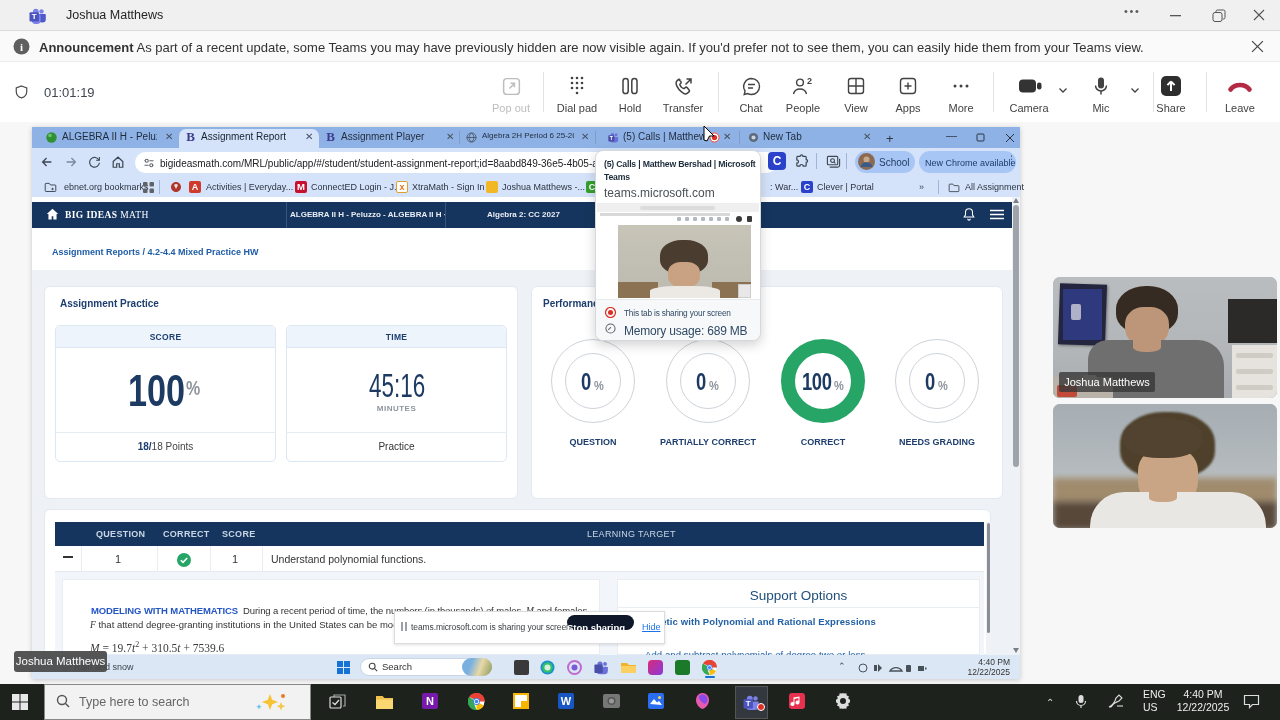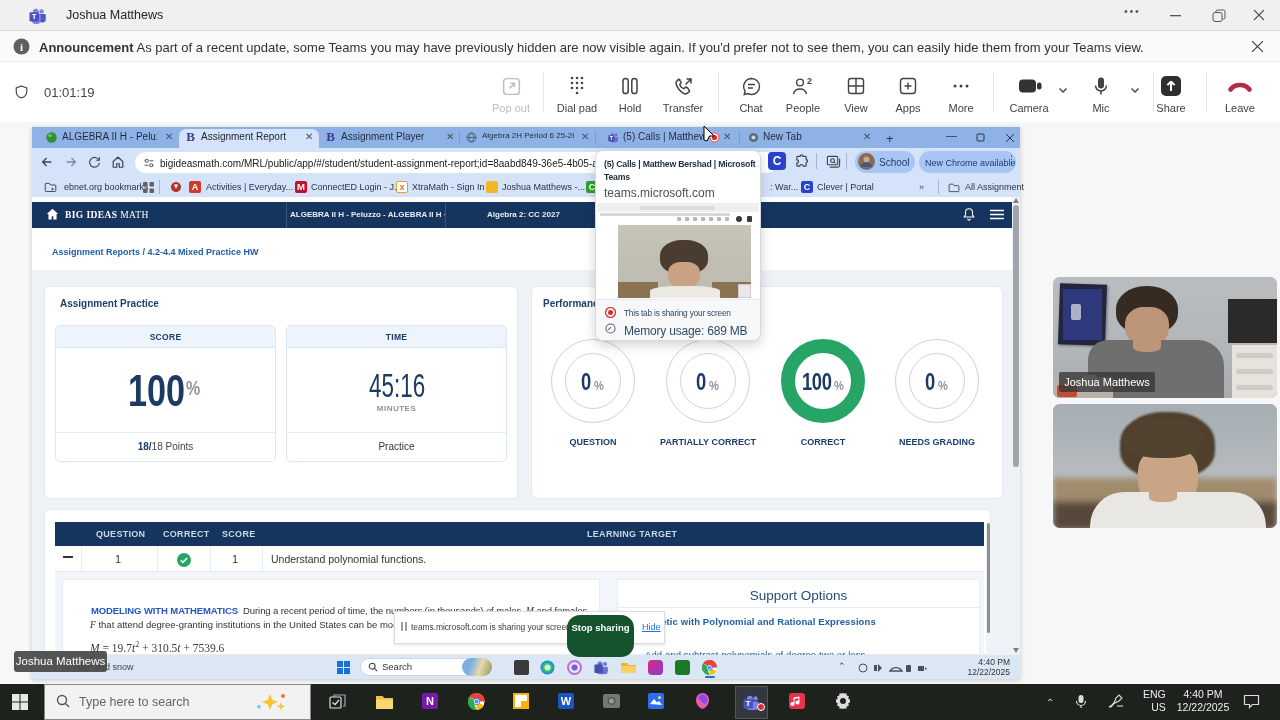--- a/index.html
+++ b/index.html
@@ -406,21 +406,21 @@
 <div class="abs" style="left:909px;top:353px;width:56px;height:56px;border-radius:50%;border:1px solid #cdd3da"></div>
 <div class="abs" style="left:925px;top:369px"><span style="display:inline-block;transform:scaleX(.8);transform-origin:left;font-size:23px;font-weight:bold;color:#1d3a63;letter-spacing:-.5px">0</span></div>
 <div class="abs" style="left:938px;top:376px"><span style="display:inline-block;transform:scaleX(.85);transform-origin:left;font-size:13px;font-weight:bold;color:#8e959d">%</span></div>
 <div class="donlab" style="left:877px">NEEDS GRADING</div>
 
 <div class="abs" style="left:44px;top:509px;width:947px;height:146px;background:#fff;border:1px solid #e2e9f1;border-radius:6px 6px 0 0"></div>
 <div class="abs" style="left:55px;top:522px;width:929px;height:24px;background:#16355e"></div>
 <div class="abs" style="left:96px;top:529px;font-size:9px;font-weight:bold;color:#c9d6e6;letter-spacing:.3px">QUESTION</div>
 <div class="abs" style="left:163px;top:529px;font-size:9px;font-weight:bold;color:#c9d6e6;letter-spacing:.3px">CORRECT</div>
 <div class="abs" style="left:222px;top:529px;font-size:9px;font-weight:bold;color:#c9d6e6;letter-spacing:.3px">SCORE</div>
-<div class="abs" style="left:587px;top:529px;font-size:9px;font-weight:bold;color:#c9d6e6;letter-spacing:.3px">LEARNING TARGET</div>
+<div class="abs" style="left:587px;top:529px;font-size:9px;font-weight:normal;color:#c9d6e6;letter-spacing:.3px">LEARNING TARGET</div>
 <div class="abs" style="left:55px;top:546px;width:929px;height:26px;background:#fff;border-bottom:1px solid #e4e9ef"></div>
 <div class="abs" style="left:63px;top:556px;width:10px;height:2px;background:#333"></div>
 <div class="abs" style="left:81px;top:546px;width:1px;height:26px;background:#e8edf2"></div>
 <div class="abs" style="left:115px;top:553px;font-size:11px;color:#333">1</div>
 <div class="abs" style="left:157px;top:546px;width:1px;height:26px;background:#e8edf2"></div>
 <svg class="abs" style="left:177px;top:553px" width="14" height="14">
     <circle cx="7" cy="7" r="7" fill="#27a567"></circle>
     <path d="M3.8 7.2l2.2 2.2 4.2-4.4" stroke="#fff" stroke-width="1.6" fill="none"></path>
   </svg>
 <div class="abs" style="left:210px;top:546px;width:1px;height:26px;background:#e8edf2"></div>
@@ -538,21 +538,21 @@
 <svg class="abs" style="left:605px;top:323px" width="11" height="11" viewBox="0 0 12 12" fill="none" stroke="#5f6368" stroke-width="1.1">
     <circle cx="6" cy="6" r="5"></circle>
     <path d="M3.5 7.5l3-3M6.5 7.5h0"></path>
   </svg>
 <div class="abs" style="left:624px;top:324px;font-size:12px;color:#2f4a66;letter-spacing:-.2px">Memory usage: 689 MB</div>
 
 <div class="abs" style="left:394px;top:611px;width:271px;height:33px;background:#fff;border:1px solid #dadce0;box-shadow:0 1px 3px rgba(0,0,0,.13)"></div>
 <div class="abs" style="left:401px;top:622px;width:2px;height:9px;background:#9aa0a6"></div>
 <div class="abs" style="left:405px;top:622px;width:2px;height:9px;background:#9aa0a6"></div>
 <div class="abs" style="left:411px;top:622px;font-size:8.5px;color:#3c4043;letter-spacing:-.1px">teams.microsoft.com is sharing your screen.</div>
-<div class="abs" style="left:567px;top:615px;width:67px;height:42px;background:#14532d;border-radius:13px;color:#fff;font-size:9.5px;font-weight:bold;text-align:center;line-height:25px">Stop sharing</div>
+<div class="abs" style="left:567px;top:615px;width:67px;height:15px;background:#0f172a;border-radius:13px;color:#fff;font-size:9.5px;font-weight:bold;text-align:left;line-height:25px">Stop sharing</div>
 <div class="abs" style="left:642px;top:622px;font-size:9px;color:#1a73e8;text-decoration:underline">Hide</div>
 
 <div class="abs" style="left:14px;top:651px;width:93px;height:21px;background:rgba(72,72,72,.93);border-radius:3px;color:#fff;font-size:11.5px;line-height:21px;text-align:center;white-space:nowrap">Joshua Matthews</div>
 
 <div class="abs" style="left:1053px;top:277px;width:224px;height:121px;border-radius:7px;overflow:hidden;background:#b4b8bb">
  <div class="abs" style="left:0;top:0;width:224px;height:121px;background:linear-gradient(#babdc0 0%,#b2b6b9 60%,#a8acb0 100%)"></div>
  <div class="abs" style="left:6px;top:7px;width:47px;height:61px;background:#23263e;transform:rotate(2deg);box-shadow:1px 1px 3px rgba(0,0,0,.4)"></div>
  <div class="abs" style="left:10px;top:12px;width:39px;height:51px;background:#2f3a7e"></div>
  <div class="abs" style="left:18px;top:27px;width:10px;height:16px;background:#d0d0dc;border-radius:2px;opacity:.8"></div>
  <div class="abs" style="left:175px;top:22px;width:49px;height:44px;background:#2c2a28"></div>
@@ -656,17 +656,17 @@
   </svg>
 <div class="abs" style="left:1046px;top:697px;font-size:10px;color:#ddd">⌃</div>
 <svg class="abs" style="left:1075px;top:694px" width="12" height="15" viewBox="0 0 12 15">
     <rect x="3.5" y="1" width="5" height="8" rx="2.5" fill="#ddd"></rect>
     <path d="M1.5 7a4.5 4.5 0 0 0 9 0M6 11.5V14" stroke="#ddd" stroke-width="1.2" fill="none"></path>
   </svg>
 <svg class="abs" style="left:1108px;top:694px" width="16" height="15" viewBox="0 0 16 15" fill="none" stroke="#ddd" stroke-width="1.1">
     <path d="M1 13C5 11 7 8 8 4l3-3 3 3-3 3c-3 1-6 3-8 6z"></path>
     <path d="M9 12h6"></path>
   </svg>
-<div class="abs" style="left:1143px;top:688px;font-size:10.5px;color:#eee;line-height:13px;text-align:right">ENG<br>US</div>
+<div class="abs" style="left:1143px;top:688px;font-size:10.5px;color:#eee;line-height:13px;text-align:left">ENG<br>US</div>
 <div class="abs" style="left:1172px;top:688px;width:62px;text-align:center;font-size:10.5px;color:#eee;line-height:13px">4:40 PM<br>12/22/2025</div>
 <svg class="abs" style="left:1243px;top:694px" width="17" height="15" viewBox="0 0 17 15" fill="none" stroke="#ddd" stroke-width="1.2">
     <path d="M1.5 1.5h14v9h-6l-3 3v-3h-5z"></path>
   </svg>
 
 </body></html>

